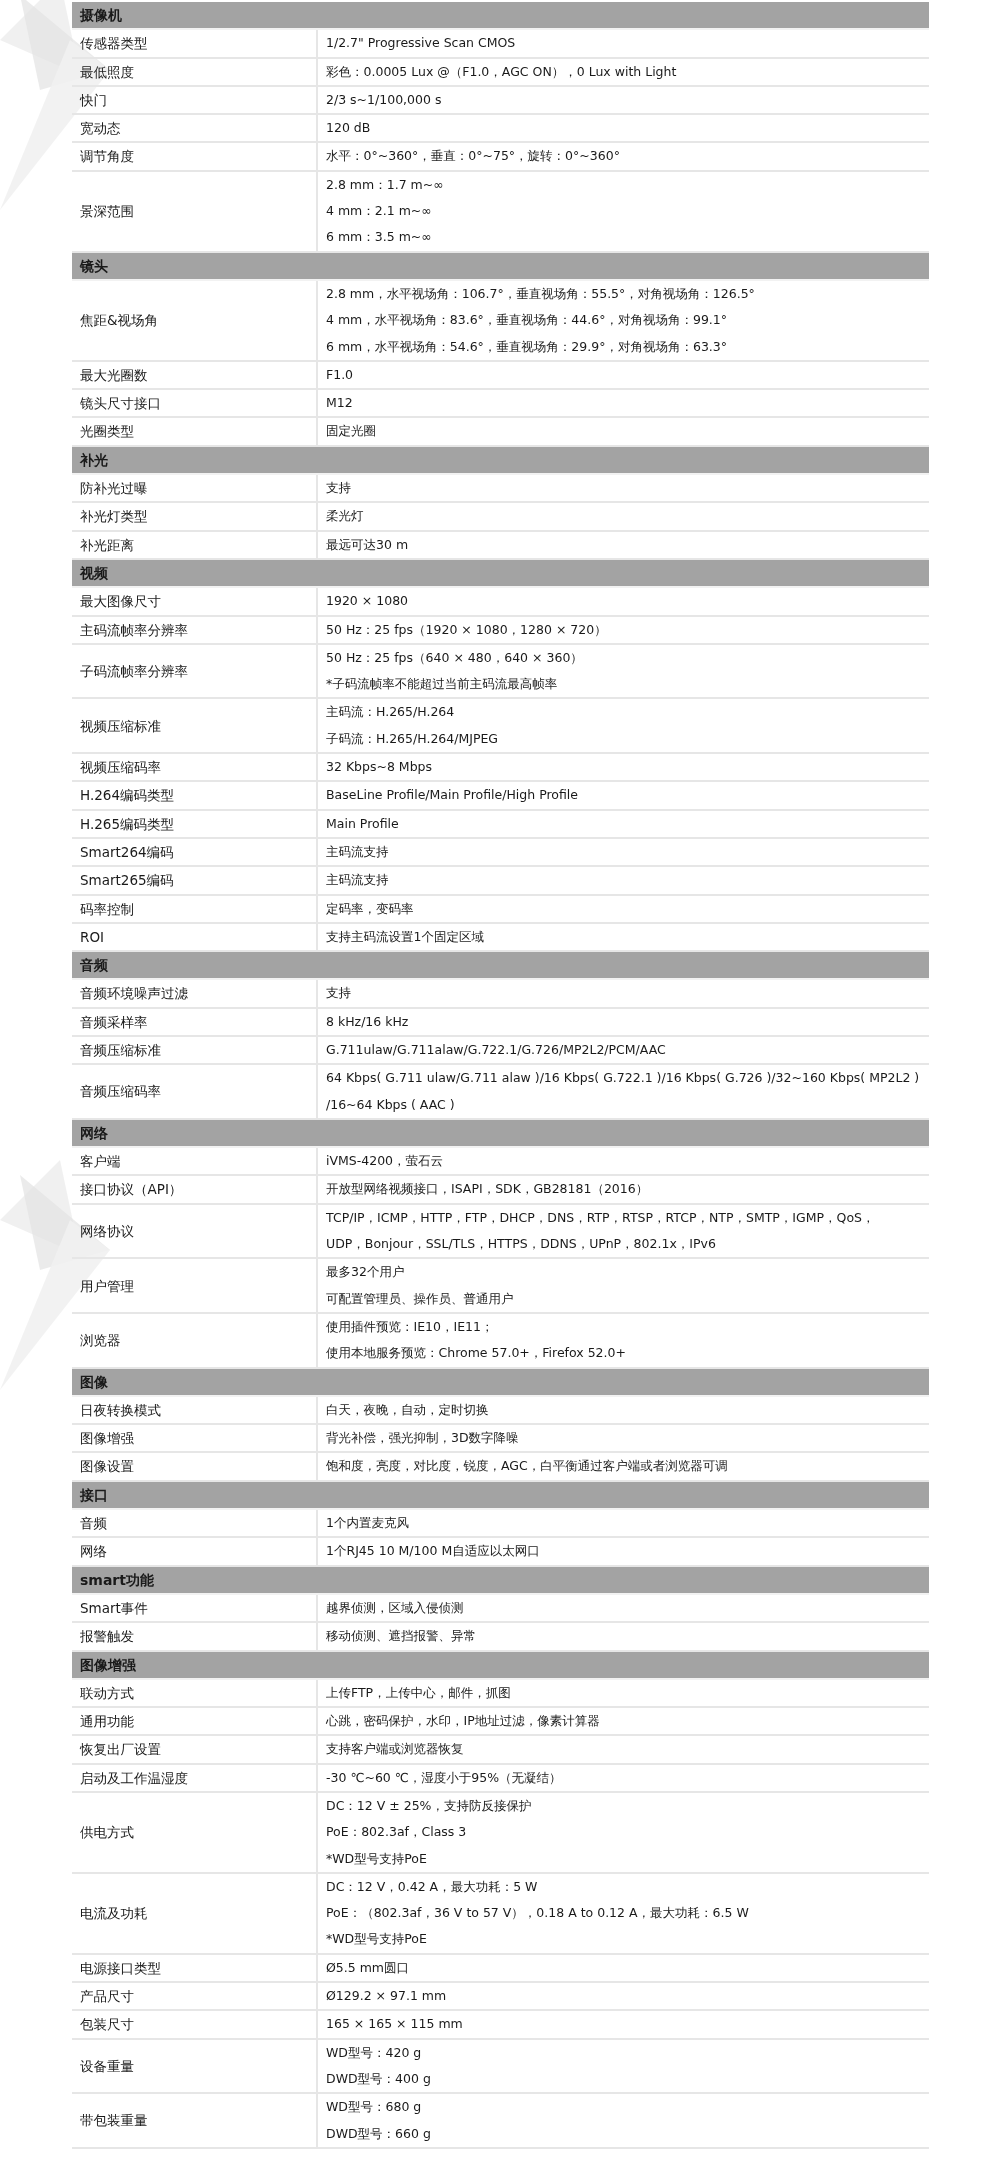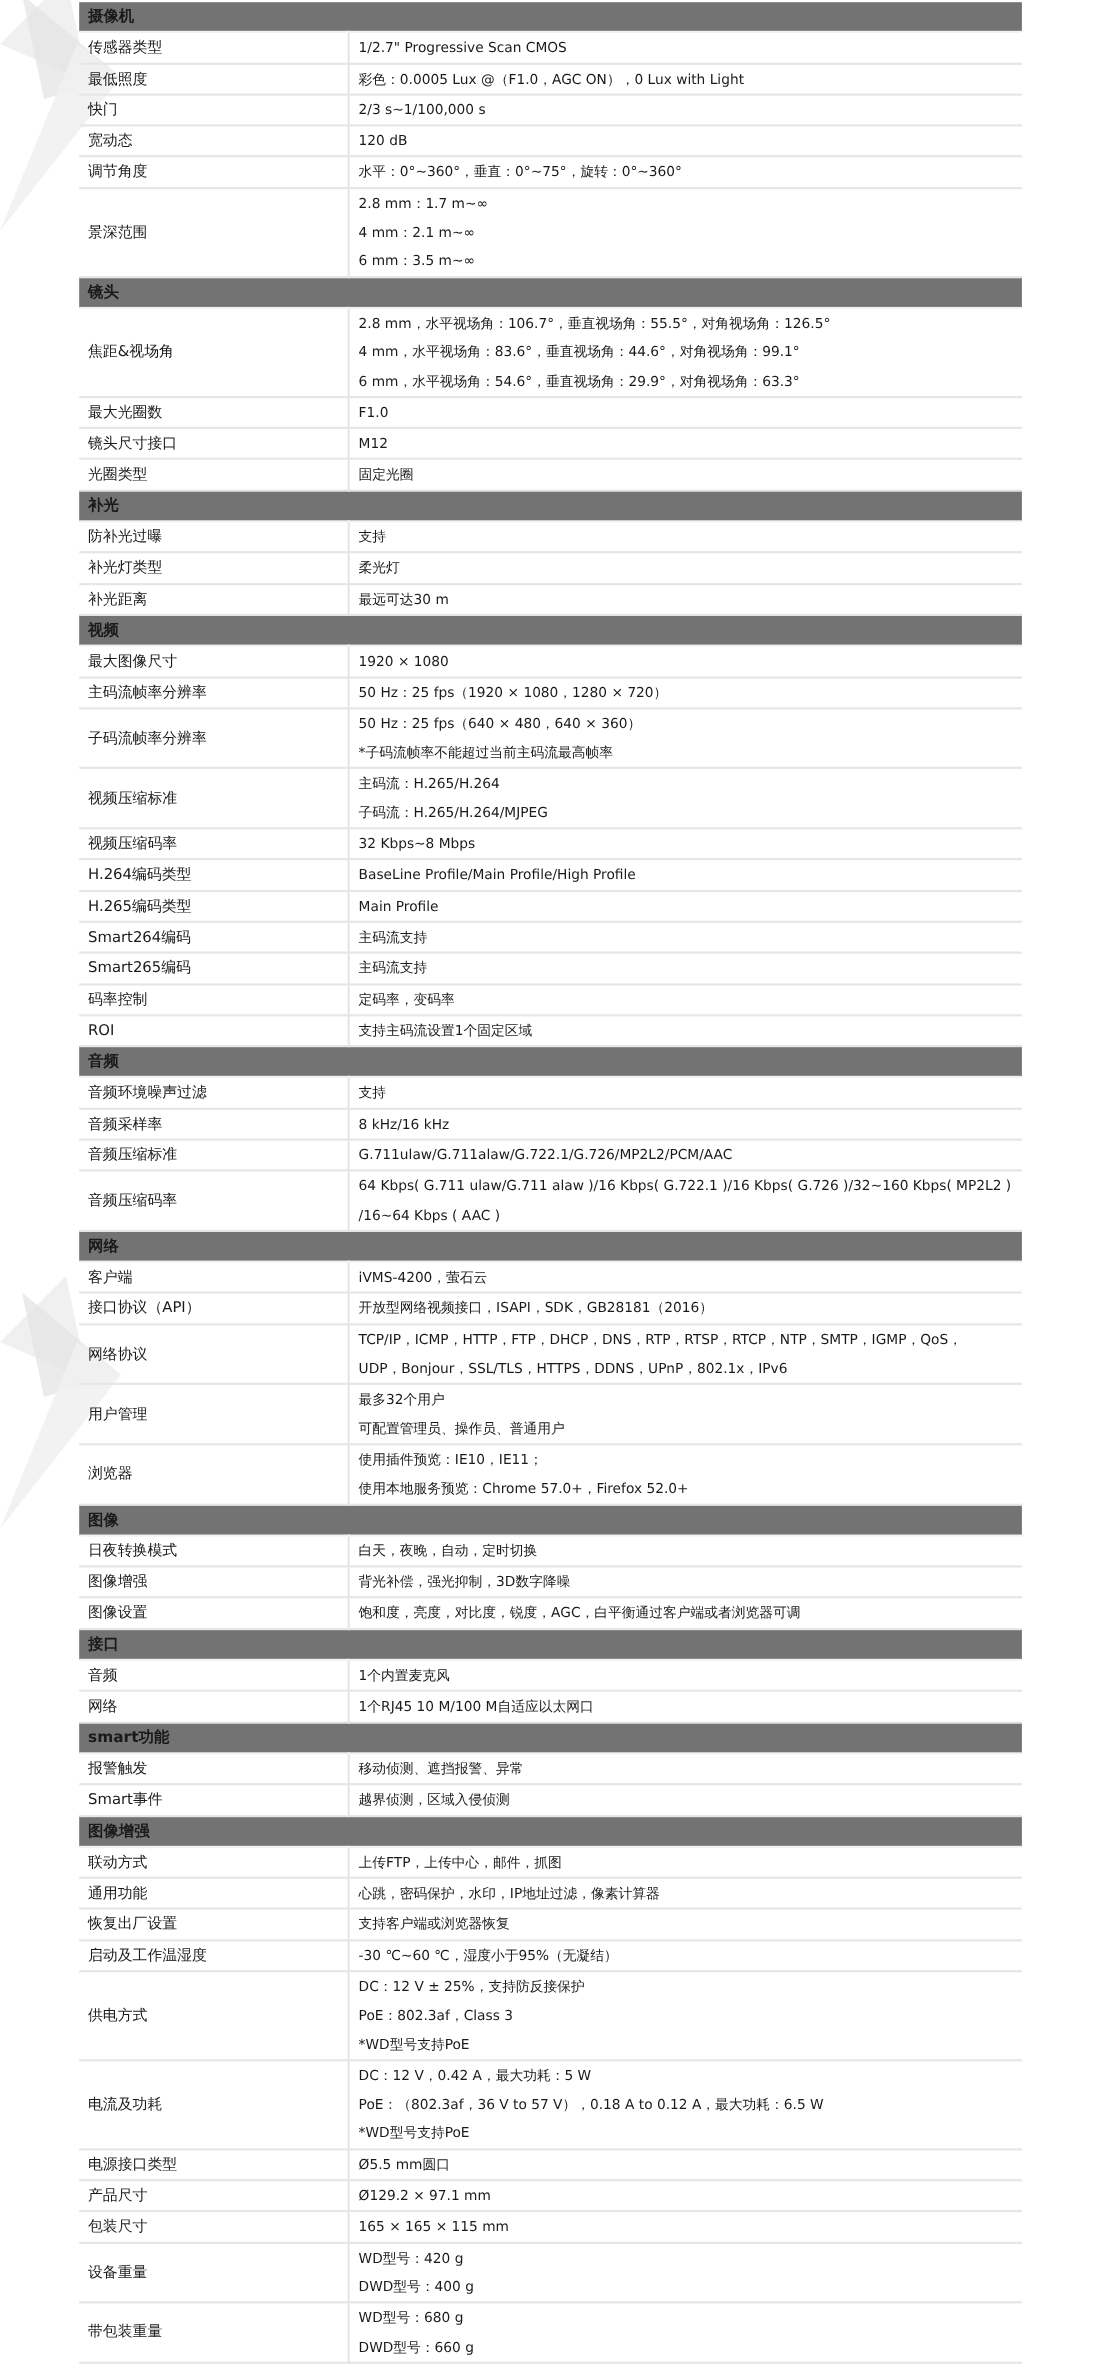--- a/index.html
+++ b/index.html
@@ -19,21 +19,21 @@
   table.spec td {
     border-bottom: 2px solid #e6e6e6;
     padding: 0 0 0 8px;
     font-size: 13.5px;
     line-height: 26.3px;
     vertical-align: middle;
     white-space: nowrap;
   }
   table.spec td.key { border-right: 2px solid #e6e6e6; margin-top: 44px; }
   table.spec tr.section td {
-    background: #737373; font-weight: bold; font-size: 14px;
+    background: #a3a3a3; font-weight: bold; font-size: 14px;
     height: 26px; border-bottom: 2px solid #f2f2f2; margin-top: 24px;
   }
   table.spec tr.item td.val { font-size: 12.5px; }
   .line { display: block; }
 </style>
 </head>
 <body>
 
 <svg class="wm top" viewBox="0 0 110 230">
   <polygon points="0,60 60,0 80,95" fill="#ececec" opacity="0.8"></polygon>
@@ -311,29 +311,29 @@
       <tr class="item">
         <td class="key">网络</td>
         <td class="val">
           <span class="line">1个RJ45 10 M/100 M自适应以太网口</span>
         </td>
       </tr>
       <tr class="section">
         <td colspan="2">smart功能</td>
       </tr>
       <tr class="item">
+        <td class="key">Smart事件</td>
+        <td class="val">
+          <span class="line">越界侦测，区域入侵侦测</span>
+        </td>
+      </tr>
+      <tr class="item">
         <td class="key">报警触发</td>
         <td class="val">
           <span class="line">移动侦测、遮挡报警、异常</span>
-        </td>
-      </tr>
-      <tr class="item">
-        <td class="key">Smart事件</td>
-        <td class="val">
-          <span class="line">越界侦测，区域入侵侦测</span>
         </td>
       </tr>
       <tr class="section">
         <td colspan="2">图像增强</td>
       </tr>
       <tr class="item">
         <td class="key">联动方式</td>
         <td class="val">
           <span class="line">上传FTP，上传中心，邮件，抓图</span>
         </td>

